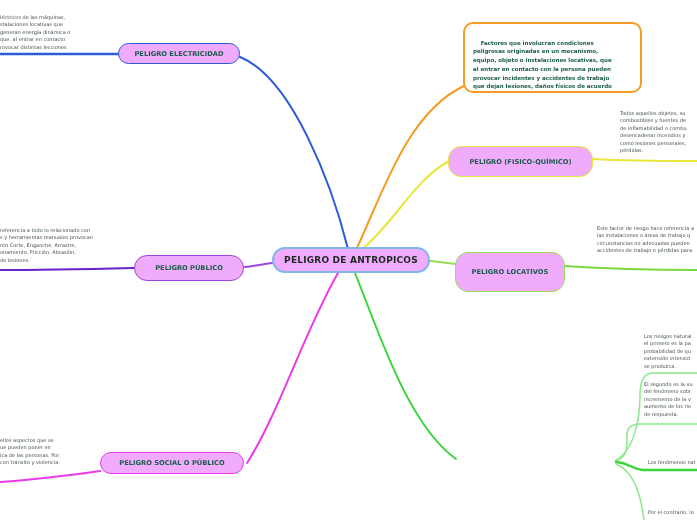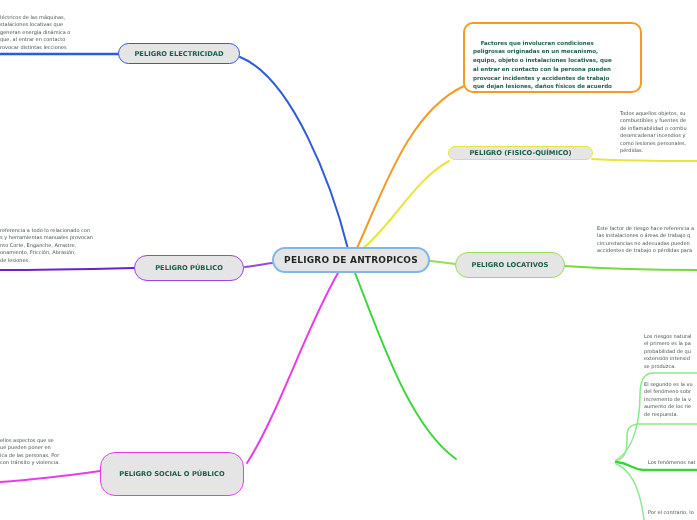--- a/index.html
+++ b/index.html
@@ -1,28 +1,28 @@
 <!DOCTYPE html>
 <html><head>
 <meta charset="utf-8">
 <style>
   html,body{margin:0;padding:0;background:#fff;}
   .canvas{position:relative;width:697px;height:520px;background:#fff;overflow:hidden;
           font-family:"DejaVu Sans",sans-serif;}
   .connector-layer{position:absolute;left:0;top:0;width:697px;height:520px;}
   .node{position:absolute;display:flex;align-items:center;justify-content:center;
-        background:#e5e5e5;font-weight:bold;color:#1a5c4a;text-align:center;
+        background:#f0abfc;font-weight:bold;color:#1a5c4a;text-align:center;
         white-space:pre-line;box-sizing:border-box;z-index:2;}
   .n-center{left:272px;top:247px;width:158px;height:26px;border:2px solid #7fb7e8;
             border-radius:13px;font-size:9px;color:#1f2723;letter-spacing:.2px;}
   .n-electricidad{left:118px;top:43px;width:122px;height:21px;border:1.6px solid #2e5bd7;border-radius:11px;font-size:6.7px;}
-  .n-fisico{left:448px;top:146px;width:145px;height:14px;border:1.6px solid #e8e63a;border-radius:13px;font-size:6.7px;}
-  .n-locativos{left:455px;top:252px;width:110px;height:26px;border:1.6px solid #97dd55;border-radius:13px;font-size:6.7px;justify-content:center;}
+  .n-fisico{left:448px;top:146px;width:145px;height:31px;border:1.6px solid #e8e63a;border-radius:13px;font-size:6.7px;}
+  .n-locativos{left:455px;top:252px;width:110px;height:40px;border:1.6px solid #97dd55;border-radius:13px;font-size:6.7px;justify-content:center;}
   .n-mecanico{left:134px;top:255px;width:110px;height:26px;border:1.6px solid #9b45e0;border-radius:13px;font-size:6.7px;}
-  .n-social{left:100px;top:452px;width:144px;height:44px;border:1.6px solid #e93ce9;border-radius:15px;font-size:6.7px;}
+  .n-social{left:100px;top:452px;width:144px;height:22px;border:1.6px solid #e93ce9;border-radius:15px;font-size:6.7px;}
   .n-fenomenos{left:455px;top:443px;width:162px;height:38px;border:1.8px solid #3bd43b;border-radius:19px;font-size:6.7px;line-height:8.5px;}
   .def-box{position:absolute;left:463px;top:22px;width:179px;height:71px;border:2px solid #f59b24;
            border-radius:10px;background:#fff;box-sizing:border-box;padding:6px 8px;
            font-weight:bold;font-size:5.5px;line-height:8.7px;color:#1a5c4a;
            white-space:pre;overflow:hidden;z-index:2;}
   .note{position:absolute;font-size:5px;line-height:7.4px;color:#40504b;
         white-space:pre-line;z-index:1;}
   .note-electricidad{left:0;top:14px;}
   .note-fisico{left:620px;top:110px;}
   .note-locativos{left:597px;top:225px;}

